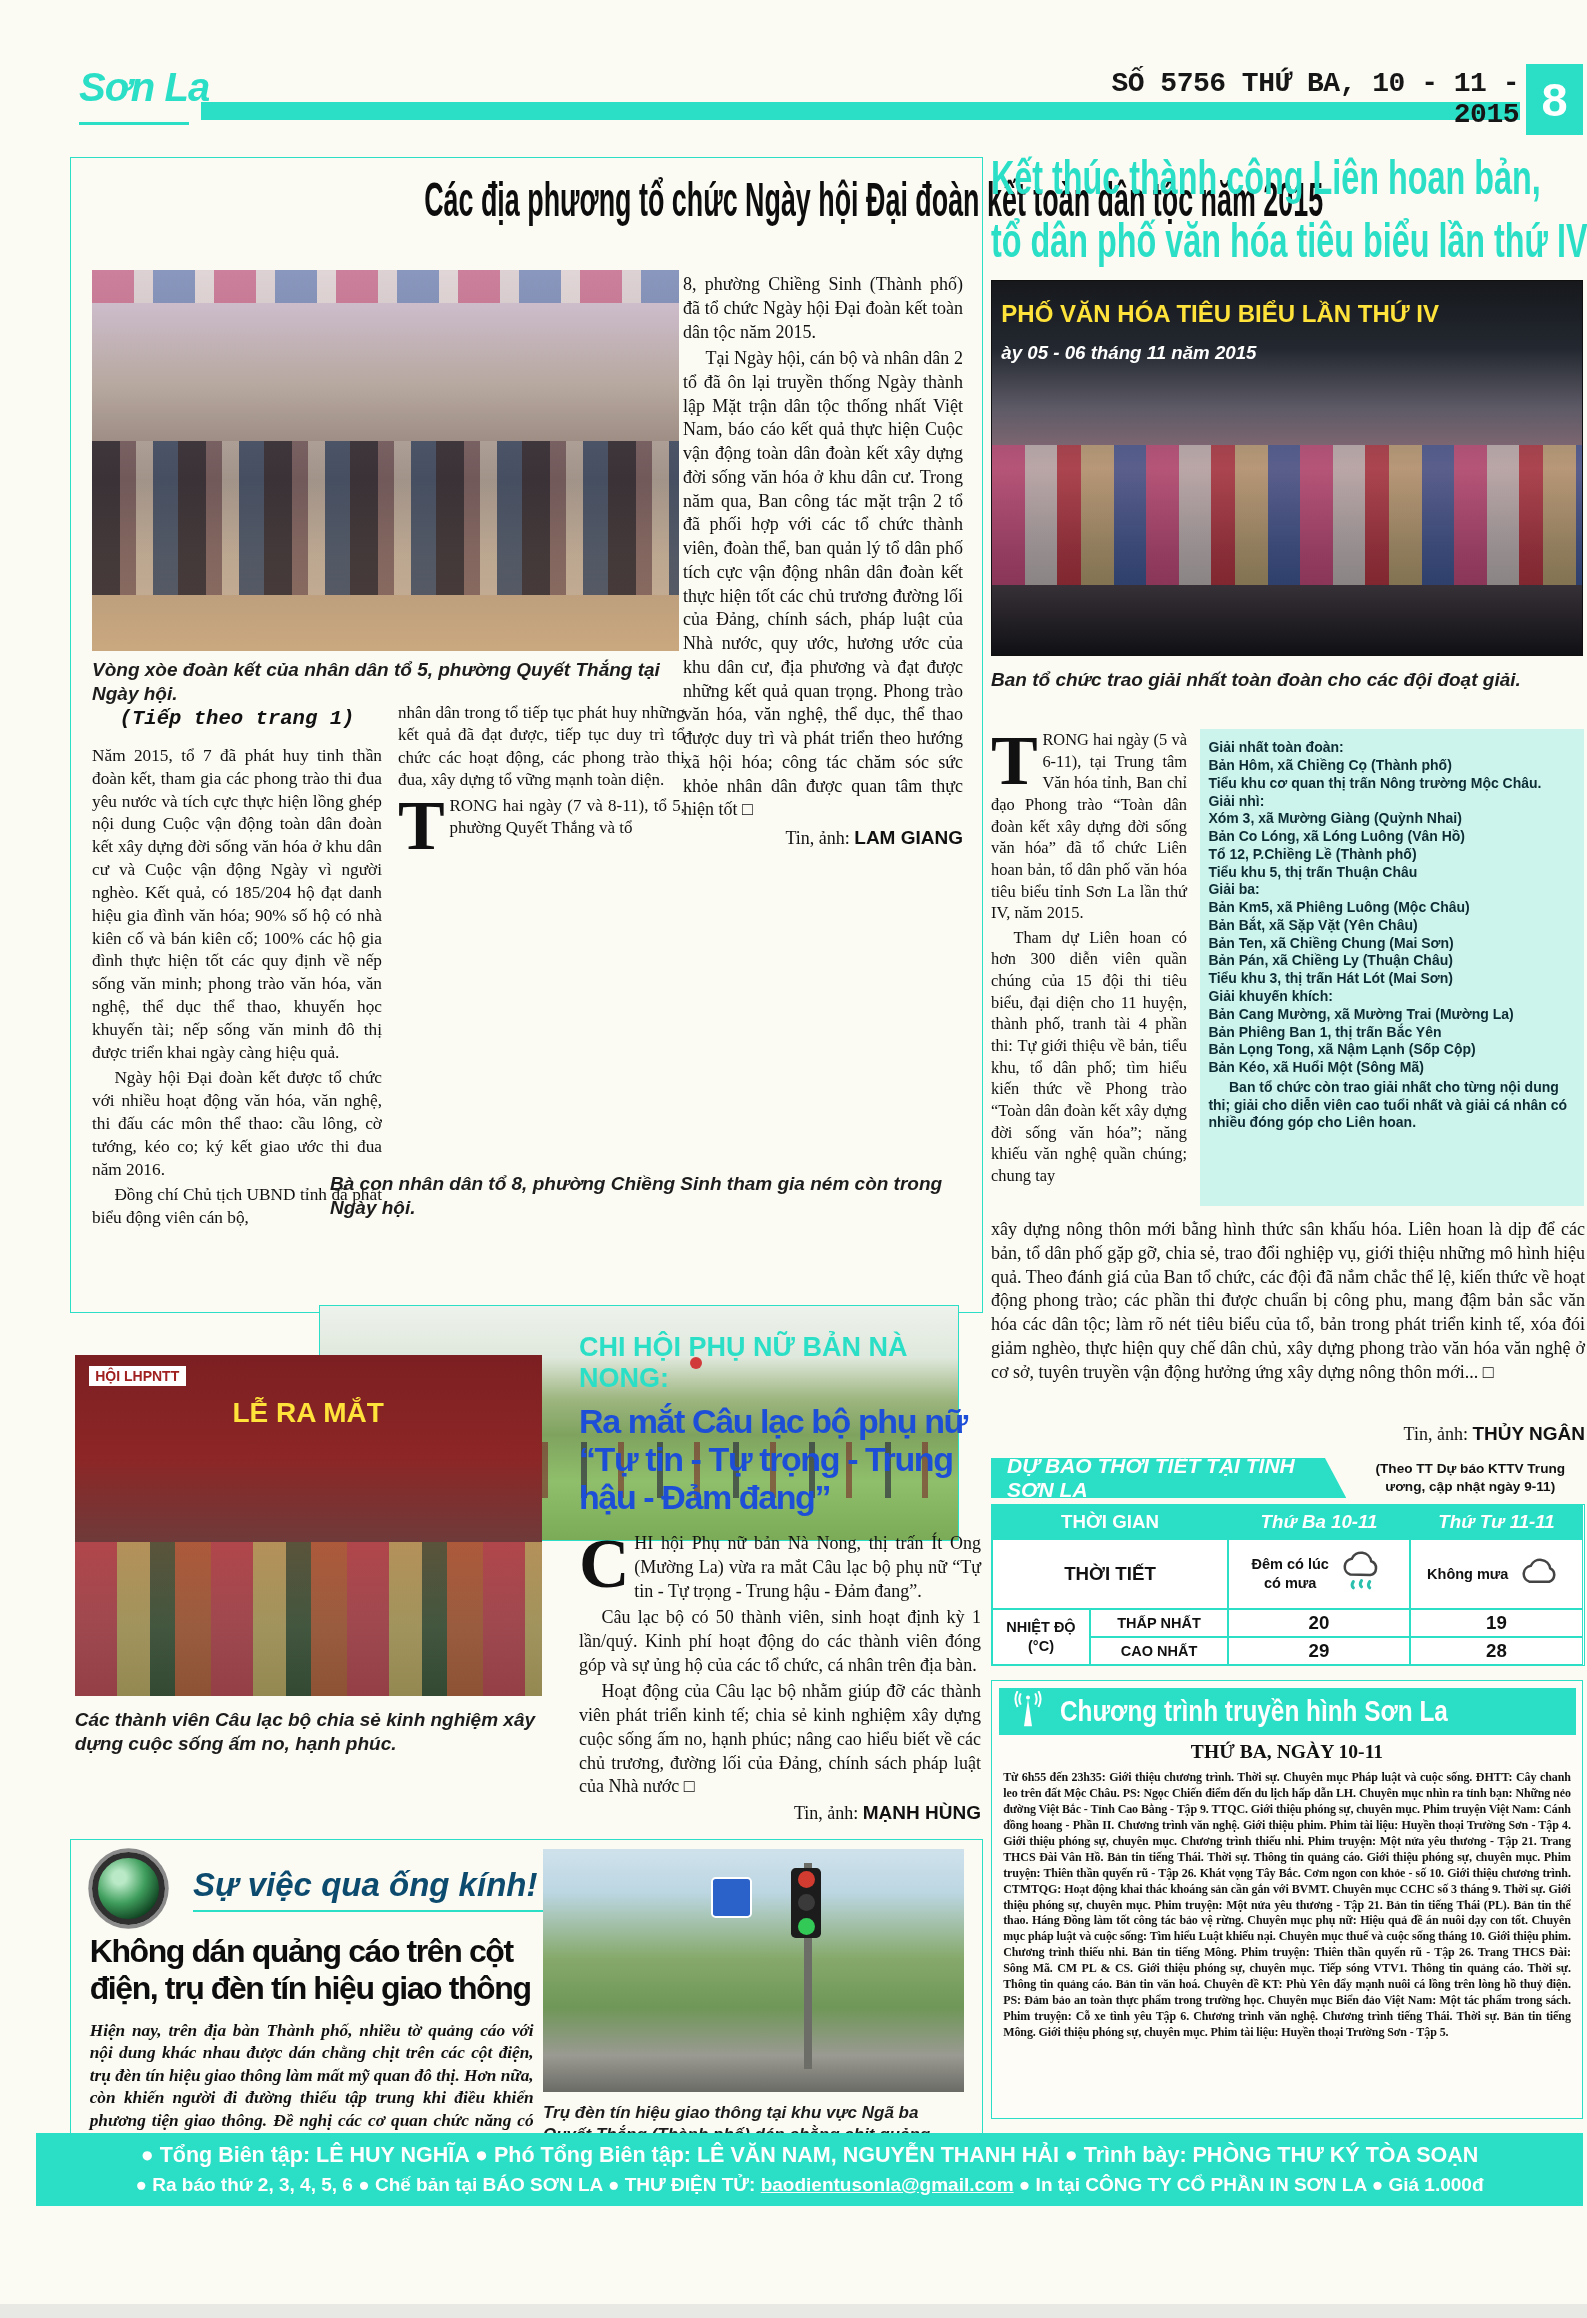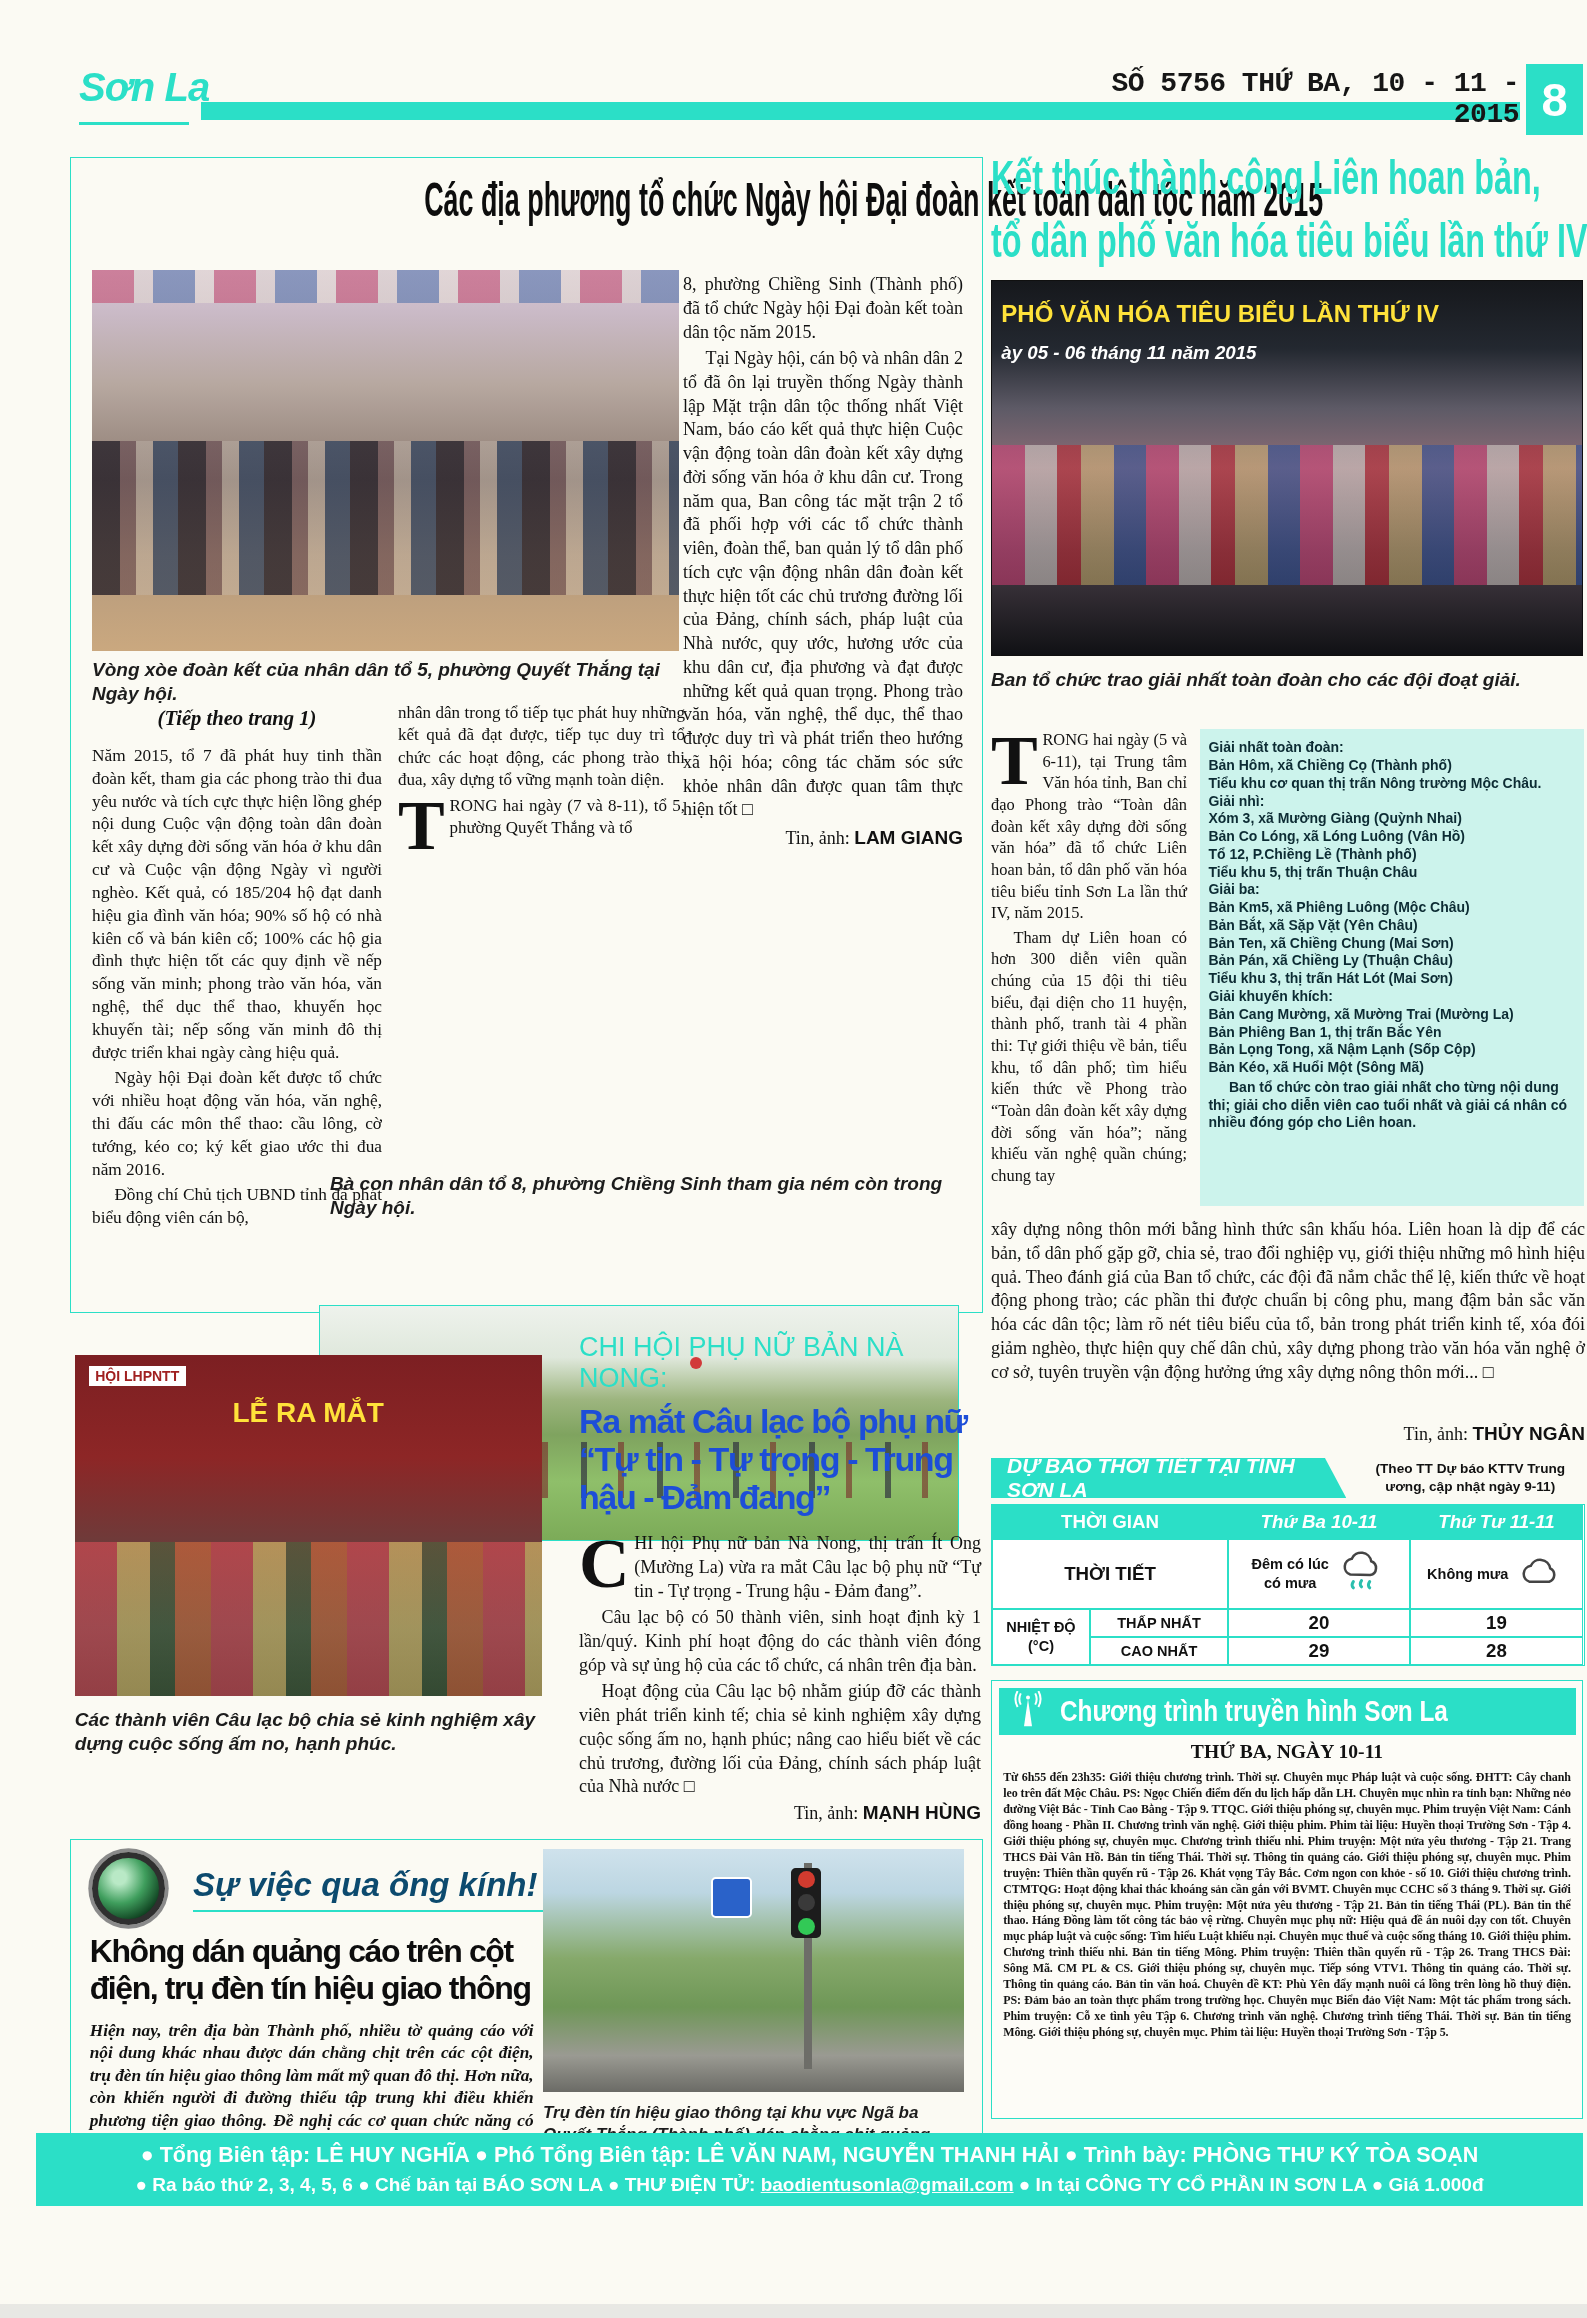--- a/index.html
+++ b/index.html
@@ -54,21 +54,21 @@
   .w-day{font-style:italic;}
   .w-small{font-size:14.5px;line-height:1.25;}
   
   .tv-banner{background:#2bdfc7;display:flex;align-items:center;gap:12px;padding:3.7px 9.3px;}
   .tv-banner .t{color:#fff;font-family:"Liberation Sans",sans-serif;font-weight:bold;font-size:29px;}
   .tv-banner .cx{transform:scaleX(.84);transform-origin:0 50%;}
   .tv-day{font-weight:bold;font-size:19.6px;text-align:center;font-family:"Liberation Serif",serif;}
   .tv-listing{font-size:12px;font-weight:bold;line-height:1.33;text-align:justify;
               letter-spacing:-0.1px;color:#141414;}
   
-  .kicker{font-family:"Liberation Sans",sans-serif;font-weight:normal;font-size:27px;color:#2bdfc7;}
+  .kicker{font-family:"Liberation Sans",sans-serif;font-weight:bold;font-size:27px;color:#2bdfc7;}
   .club-h{font-family:"Liberation Sans",sans-serif;font-weight:bold;font-size:34px;
           letter-spacing:-1.4px;line-height:1.12;color:#1d4ed8;}
   
   .lens-title{font-family:"Liberation Sans",sans-serif;font-weight:bold;font-style:italic;
               font-size:33px;color:#0c4a6e;}
   .lens-h{font-family:"Liberation Sans",sans-serif;font-weight:bold;font-size:32px;
           letter-spacing:-1.4px;line-height:1.15;color:#0d0d0d;}
   .lens-body{font-weight:bold;font-style:italic;font-size:17.3px;line-height:1.3;text-align:justify;}
   .pv{float:right;font-family:"Liberation Sans",sans-serif;font-weight:bold;font-size:18.7px;}
   .cam{border-radius:50%;border:6.5px solid #2f2f2f;box-shadow:0 0 0 3.7px #8a8a8a;
@@ -115,21 +115,21 @@
       <p class="noindent">8, phường Chiềng Sinh (Thành phố) đã tổ chức Ngày hội Đại đoàn kết toàn dân tộc năm 2015.</p>
       <p>Tại Ngày hội, cán bộ và nhân dân 2 tổ đã ôn lại truyền thống Ngày thành lập Mặt trận dân tộc thống nhất Việt Nam, báo cáo kết quả thực hiện Cuộc vận động toàn dân đoàn kết xây dựng đời sống văn hóa ở khu dân cư. Trong năm qua, Ban công tác mặt trận 2 tổ đã phối hợp với các tổ chức thành viên, đoàn thể, ban quản lý tổ dân phố tích cực vận động nhân dân đoàn kết thực hiện tốt các chủ trương đường lối của Đảng, chính sách, pháp luật của Nhà nước, quy ước, hương ước của khu dân cư, địa phương và đạt được những kết quả quan trọng. Phong trào văn hóa, văn nghệ, thể dục, thể thao được duy trì và phát triển theo hướng xã hội hóa; công tác chăm sóc sức khỏe nhân dân được quan tâm thực hiện tốt □</p>
       <div class="byline">
         <span>Tin, ảnh:</span>
         <b>LAM GIANG</b>
       </div>
     </div>
 
     <div class="abs caption" style="left:21px;top:500px;width:591px;">Vòng xòe đoàn kết của nhân dân tổ 5, phường Quyết Thắng tại Ngày hội.</div>
 
-    <div class="abs continued" style="left:21px;top:549px;width:290px;">(Tiếp theo trang 1)</div>
+    <div class="abs continued" style="left:21px;top:549px;width:290px;font-family:Liberation Mono, monospace;">(Tiếp theo trang 1)</div>
 
     <div class="abs body-serif" style="left:21px;top:587px;width:290px;height:551px;overflow:hidden;font-size:17.3px;">
       <p class="noindent">Năm 2015, tổ 7 đã phát huy tinh thần đoàn kết, tham gia các phong trào thi đua yêu nước và tích cực thực hiện lồng ghép nội dung Cuộc vận động toàn dân đoàn kết xây dựng đời sống văn hóa ở khu dân cư và Cuộc vận động Ngày vì người nghèo. Kết quả, có 185/204 hộ đạt danh hiệu gia đình văn hóa; 90% số hộ có nhà kiên cố và bán kiên cố; 100% các hộ gia đình thực hiện tốt các quy định về nếp sống văn minh; phong trào văn hóa, văn nghệ, thể dục thể thao, khuyến học khuyến tài; nếp sống văn minh đô thị được triển khai ngày càng hiệu quả.</p>
       <p>Ngày hội Đại đoàn kết được tổ chức với nhiều hoạt động văn hóa, văn nghệ, thi đấu các môn thể thao: cầu lông, cờ tướng, kéo co; ký kết giao ước thi đua năm 2016.</p>
       <p>Đồng chí Chủ tịch UBND tỉnh đã phát biểu động viên cán bộ,</p>
     </div>
 
     <div class="abs body-serif" style="left:327px;top:544px;width:287px;height:220px;overflow:hidden;font-size:17px;">
       <p class="noindent">nhân dân trong tổ tiếp tục phát huy những kết quả đã đạt được, tiếp tục duy trì tổ chức các hoạt động, các phong trào thi đua, xây dựng tổ vững mạnh toàn diện.</p>
       <p class="noindent">

